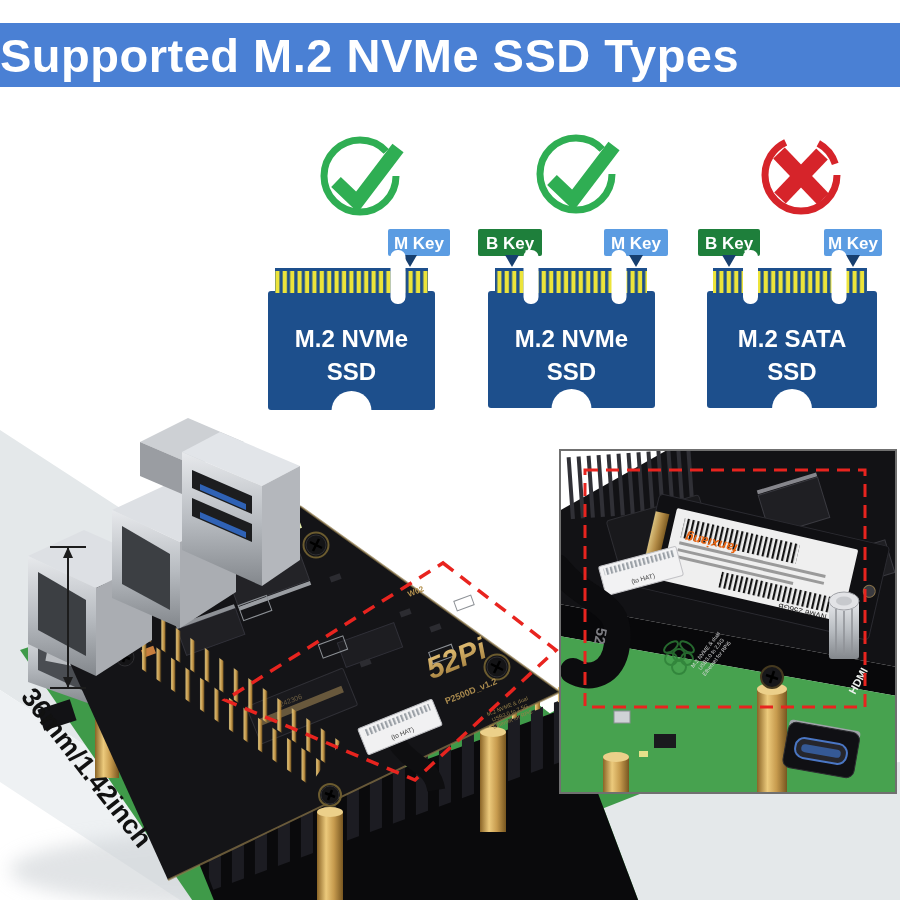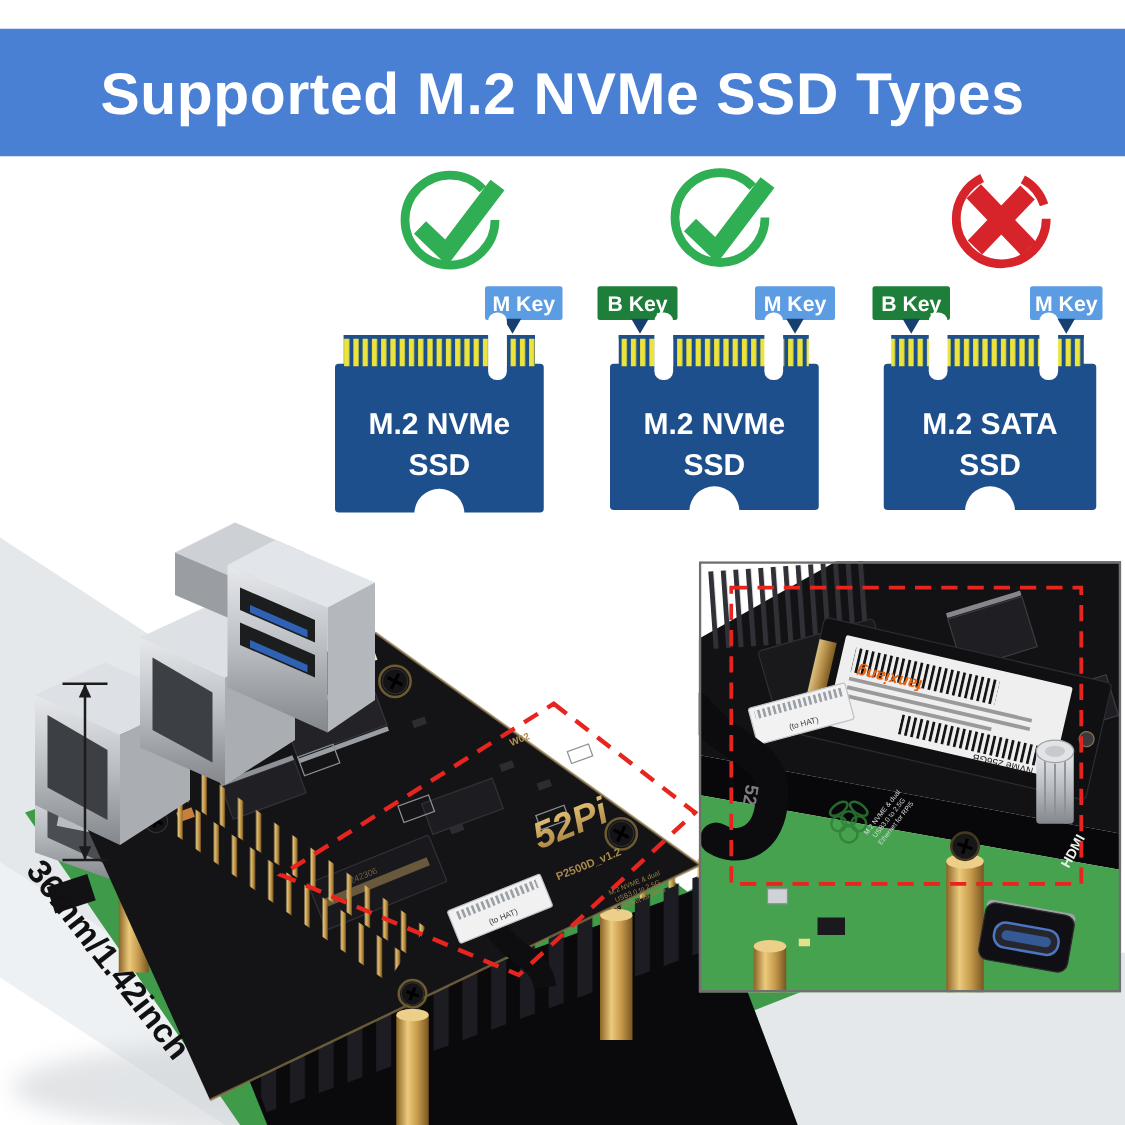--- a/index.html
+++ b/index.html
@@ -1,22 +1,22 @@
 <!DOCTYPE html>
 <html><head>
 <meta charset="utf-8">
 <style>
   html,body{margin:0;padding:0;background:#ffffff;}
   #canvas{position:relative;width:900px;height:900px;overflow:hidden;background:#fff;
           font-family:"Liberation Sans",sans-serif;}
   #scene,#inset{position:absolute;display:block;}
   #scene{left:0;top:0;}
   #inset{left:559px;top:449px;}
-  .header{position:absolute;left:0;top:23px;width:900px;height:102px;background:#4a80d4;
-          display:flex;align-items:center;justify-content:center;}
+  .header{position:absolute;left:0;top:23px;width:900px;height:64px;background:#4a80d4;
+          display:flex;align-items:center;}
   .header span{color:#ffffff;font-size:47px;font-weight:700;letter-spacing:.5px;white-space:nowrap;}
   text{font-family:"Liberation Sans",sans-serif;}
 </style>
 </head>
 <body>
 
 <div id="canvas">
 
 <svg id="scene" width="900" height="900" viewBox="0 0 900 900">
   <defs>

